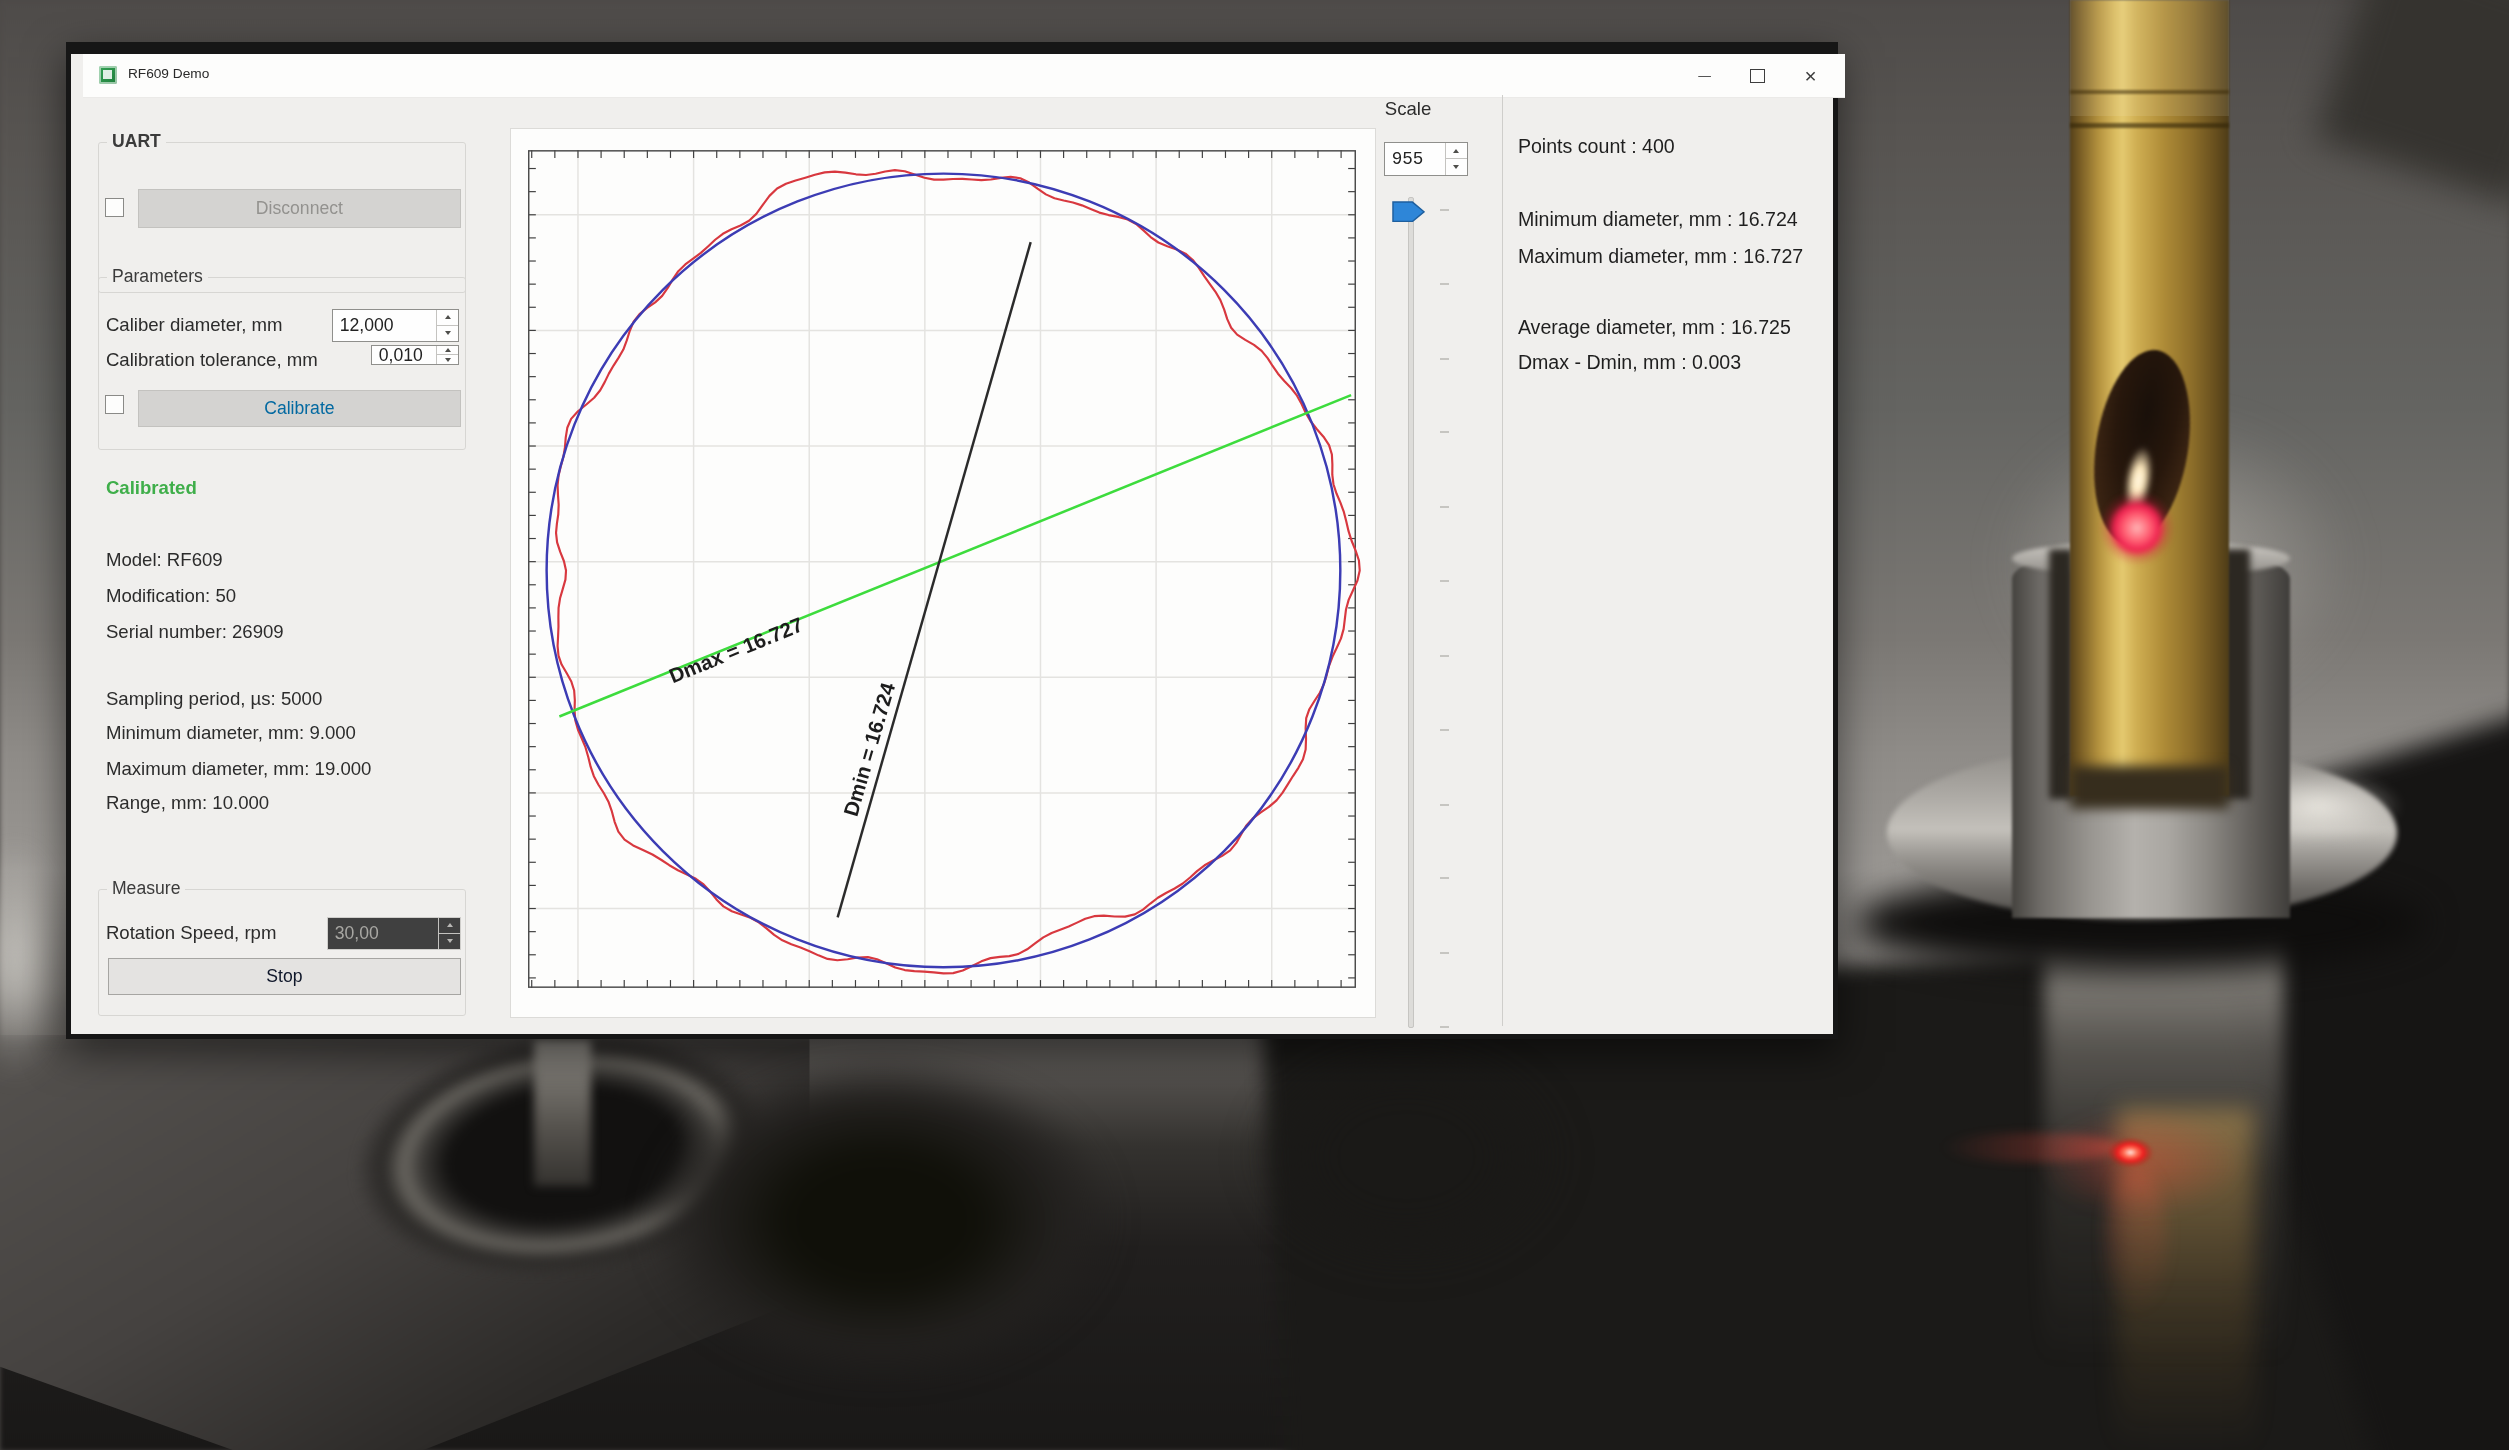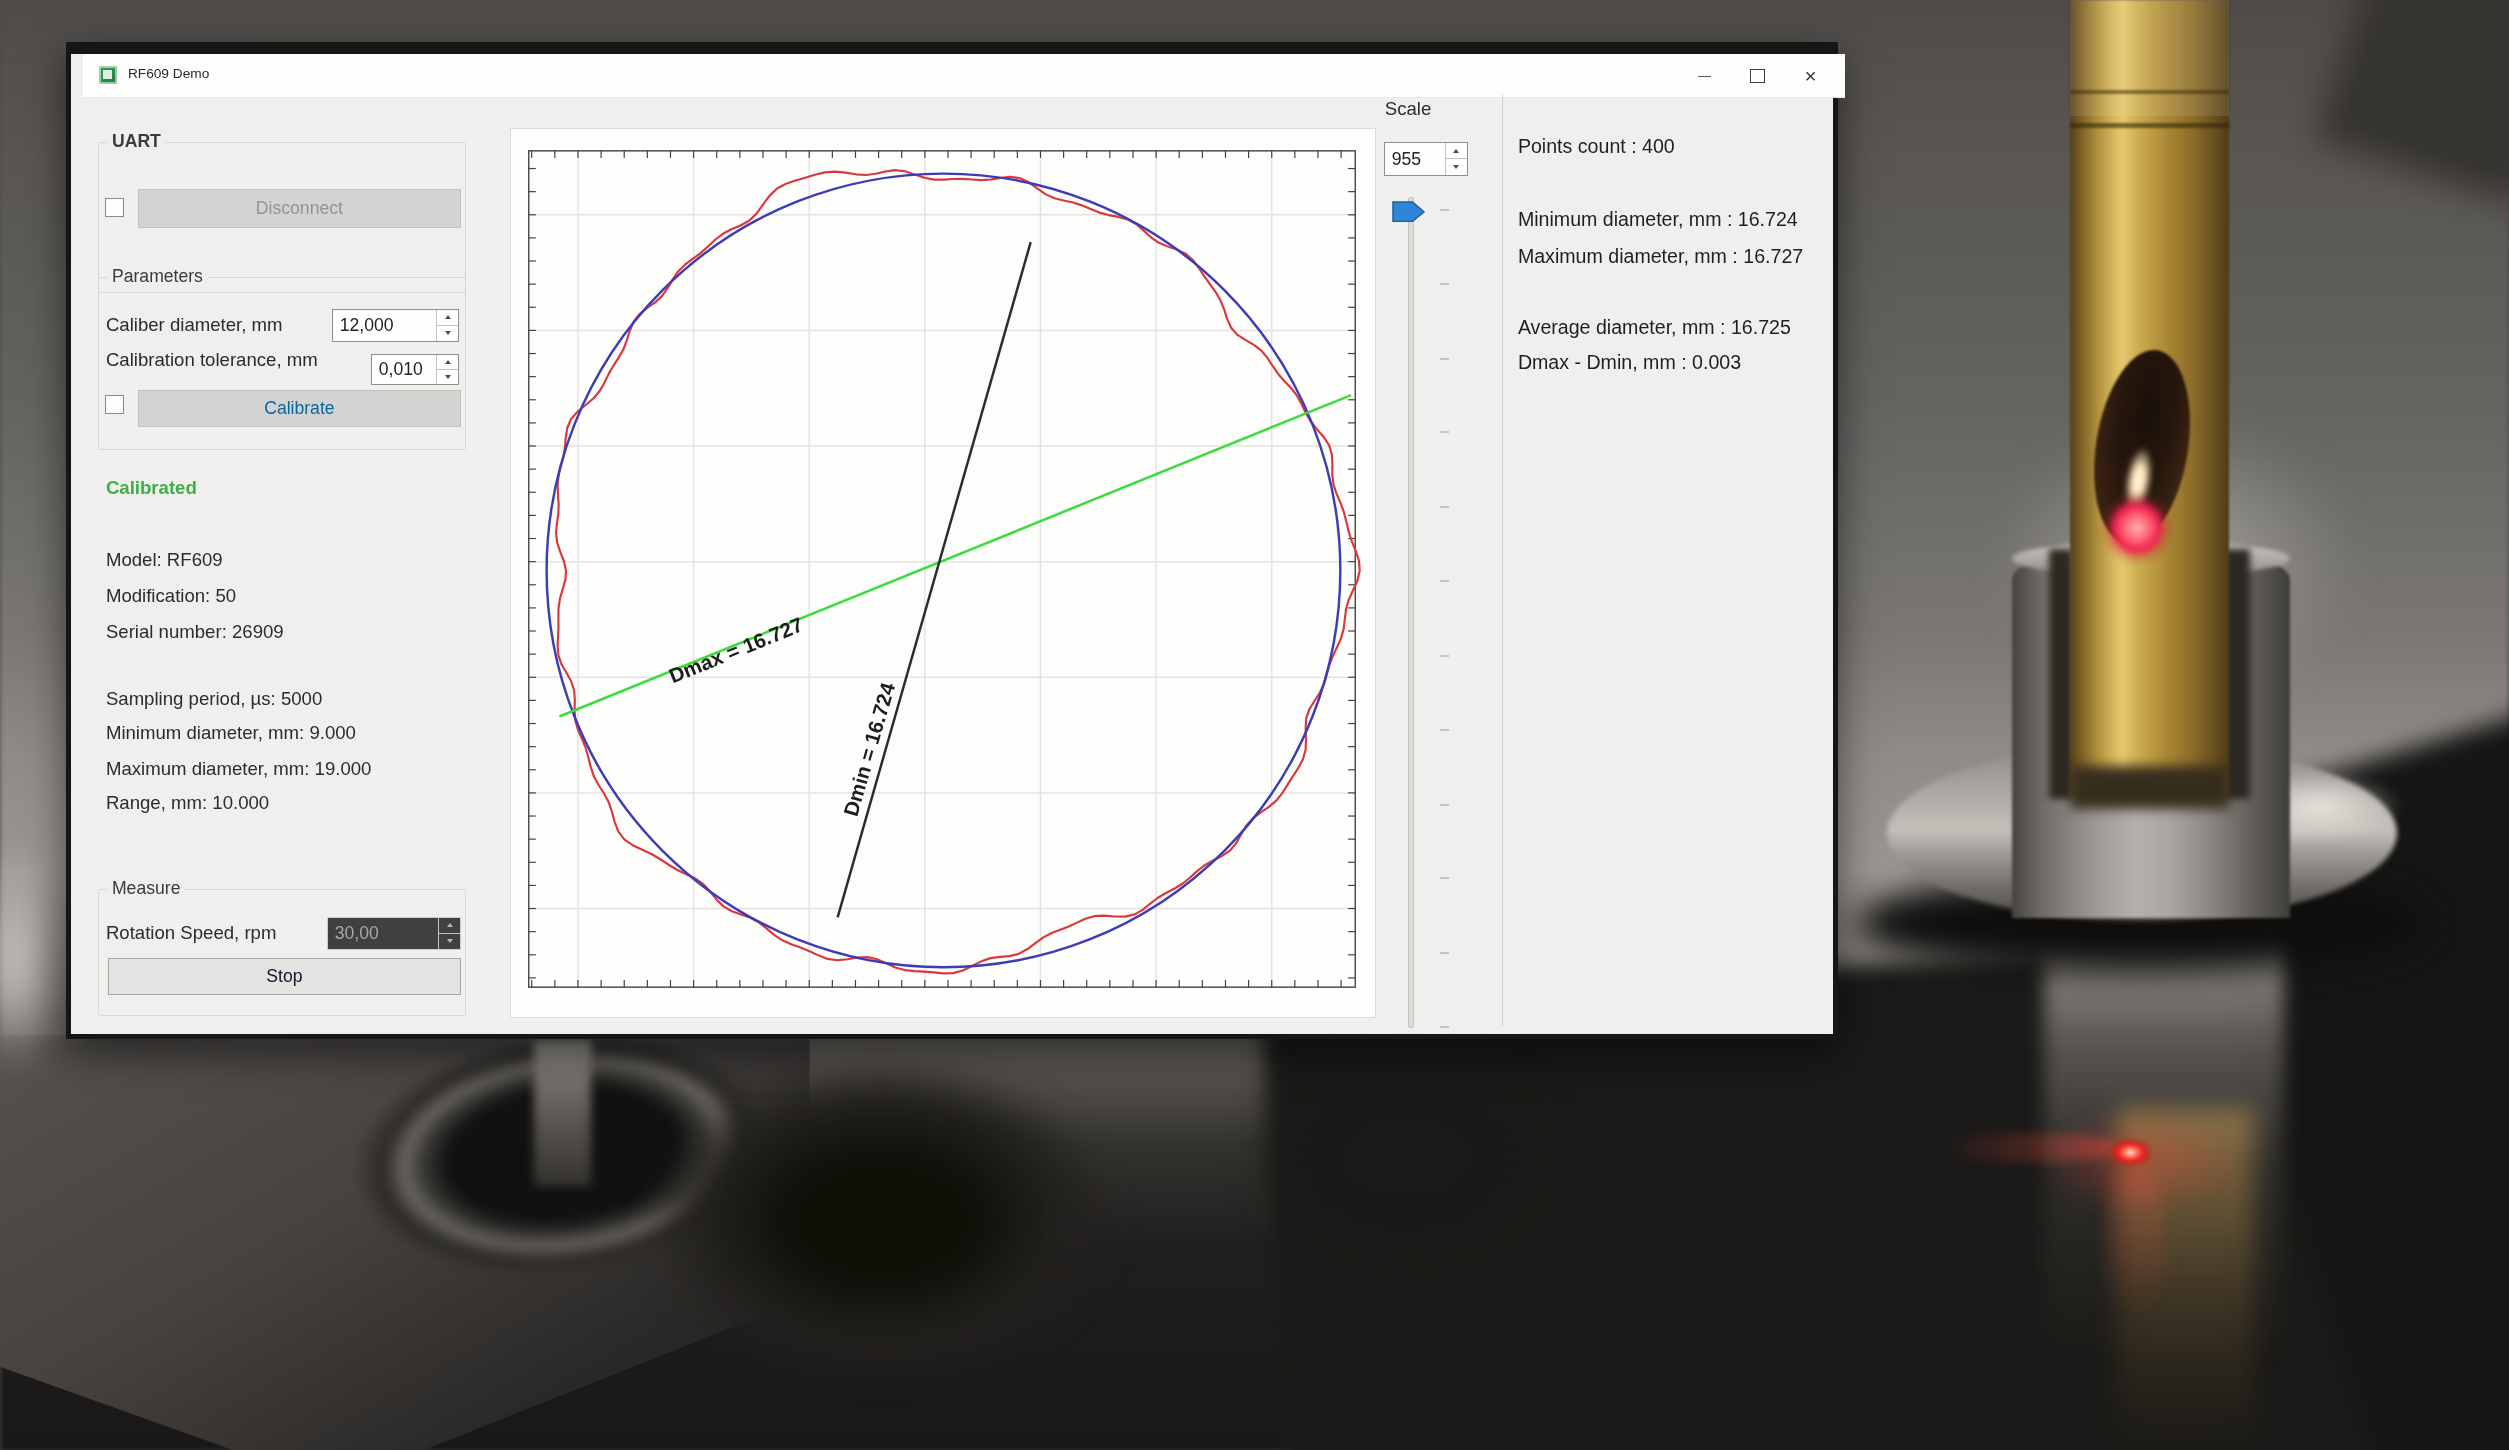--- a/index.html
+++ b/index.html
@@ -121,21 +121,21 @@
   .spin-disabled .val{color:#a8a7a3;}
   .spin-disabled .arr-up{border-bottom-color:#b9b8b5;}
   .spin-disabled .arr-dn{border-top-color:#b9b8b5;}
 
   .plot-panel{position:absolute;left:439px;top:74px;width:866px;height:890px;background:#fdfdfc;border:1px solid #dcdbd8;box-sizing:border-box;}
   .plot-svg{position:absolute;left:16.7px;top:21.6px;overflow:visible;}
   svg text{font-family:"Liberation Sans",sans-serif;font-weight:bold;font-size:21px;fill:#1d1d1d;}
 
   .scale-panel{position:absolute;left:1308px;top:41px;width:123px;height:931px;border-right:1px solid #cfcecb;}
   .scale-label{position:absolute;left:5.9px;top:2.9px;font-size:18.6px;color:#2c2c2c;}
-  .scale-spin{left:4.9px;top:47px;width:84px;height:34px;}
+  .scale-spin{left:4.9px;top:47px;width:84px;height:34px;font-family:Liberation Mono, monospace;}
   .slider-track{position:absolute;left:29px;top:102px;width:3.9px;height:829px;background:#dddcd9;border:1px solid #c6c5c2;border-radius:2px;}
   .slider-handle{position:absolute;left:12.7px;top:106px;width:33px;height:21.6px;}
   .slider-ticks{position:absolute;left:61px;top:114px;width:9.8px;height:817px;}
   .slider-ticks div{position:absolute;width:8.8px;height:2px;background:#c6c5c1;}
 
   .stats-line{position:absolute;left:1447px;font-size:19.6px;color:#1f1f1f;white-space:nowrap;}
 </style>
 </head>
 <body>
 
@@ -208,21 +208,21 @@
     <span class="col">
       <span class="cell">
             <span class="arr-up"></span>
           </span>
       <span class="cell">
             <span class="arr-dn"></span>
           </span>
     </span>
   </div>
   <div class="lbl" style="left:35px;top:295px;">Calibration tolerance, mm</div>
-  <div class="spin" style="left:300px;top:300px;width:88px;height:31px;">
+  <div class="spin" style="left:300px;top:291px;width:88px;height:20px;">
     <span class="val">0,010</span>
     <span class="col">
       <span class="cell">
             <span class="arr-up"></span>
           </span>
       <span class="cell">
             <span class="arr-dn"></span>
           </span>
     </span>
   </div>

